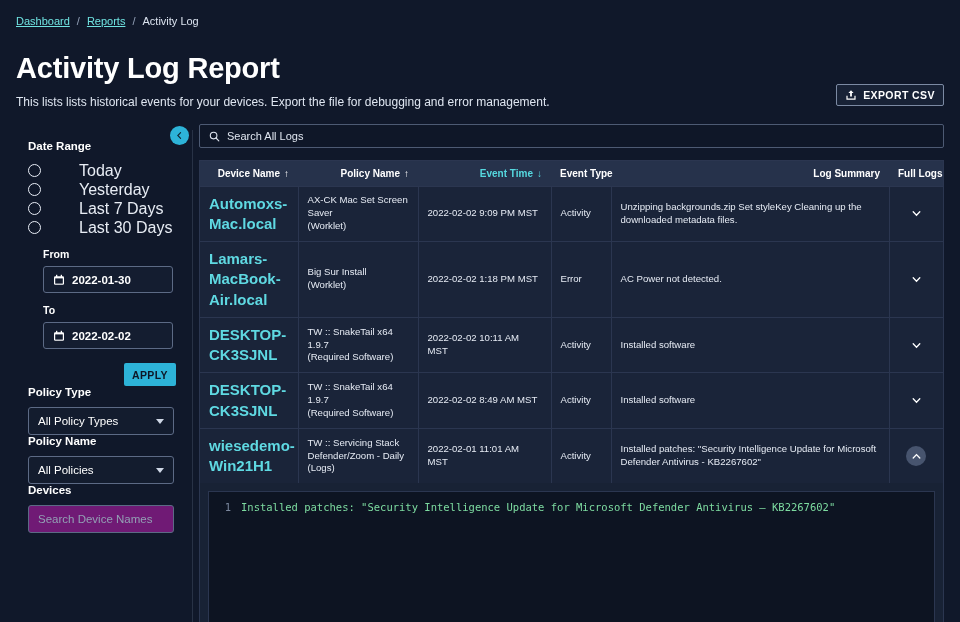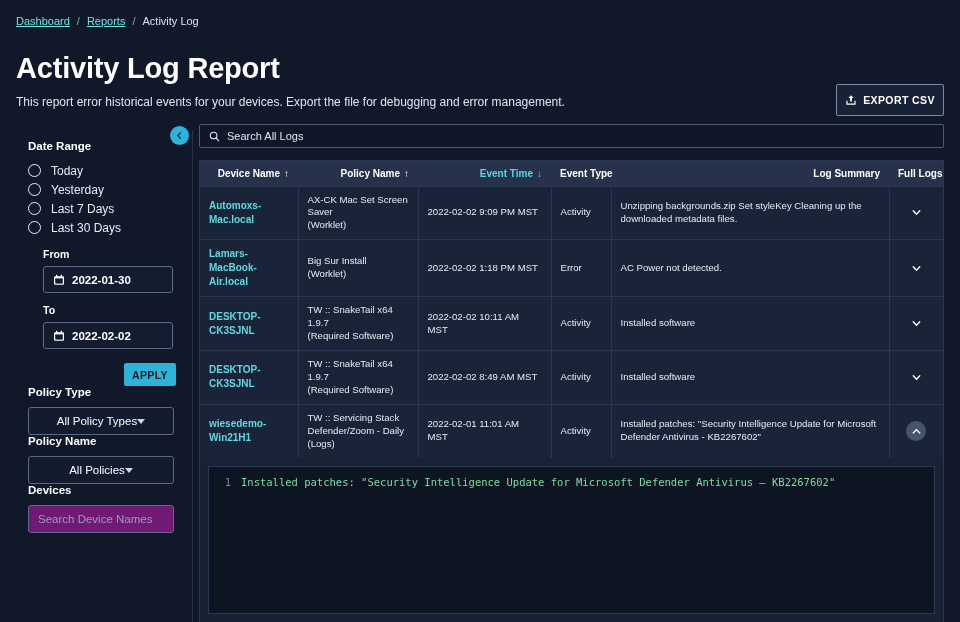--- a/index.html
+++ b/index.html
@@ -30,21 +30,21 @@
     color: #ffffff;
   }
   .page-sub {
     position: absolute; left: 16px; top: 95px;
     font-size: 12px; color: #dfe6f1;
   }
 
   
   .export-btn {
     position: absolute; right: 16px; top: 84px;
-    width: 108px; height: 32px;
+    width: 108px; height: 22px;
     background: #182236; border: 1px solid #7c8aa3;
     border-radius: 2px;
     display: flex; align-items: center; justify-content: center; gap: 6px;
     color: #ffffff; font-size: 10.5px; font-weight: bold; letter-spacing: .4px;
     cursor: pointer;
   }
   .export-icon { display: block; }
 
   
   .sidebar {
@@ -63,21 +63,21 @@
   }
   .radio {
     width: 13px; height: 13px; border-radius: 50%;
     border: 1.6px solid #e9eef7; flex: 0 0 auto;
     display: flex; align-items: center; justify-content: center;
   }
   .radio.on::after {
     content: ""; width: 6px; height: 6px; border-radius: 50%;
     background: #ffffff;
   }
-  .radio-label { font-size: 12px; color: #e7ecf4; }
+  .radio-label { font-size: 16px; color: #e7ecf4; margin-left: 28px; }
 
   .sub-label {
     font-size: 10.5px; font-weight: bold; color: #ffffff;
     margin: 11px 0 6px 15px;
   }
   .date-input {
     margin-left: 15px; width: 130px; height: 27px;
     background: #141d30; border: 1px solid #5c6a85; border-radius: 3px;
     display: flex; align-items: center; gap: 7px; padding: 0 9px;
     cursor: pointer;
@@ -89,21 +89,21 @@
     background: #2db3d8; color: #0d1626;
     font-size: 10.5px; font-weight: bold; letter-spacing: .4px;
     display: flex; align-items: center; justify-content: center;
     border-radius: 2px; cursor: pointer;
   }
   .apply-wrap { display: flex; }
 
   .select {
     width: 146px; height: 28px;
     background: #131c2e; border: 1px solid #5c6a85; border-radius: 3px;
-    display: flex; align-items: center; justify-content: center;
+    display: flex; align-items: center; justify-content: space-between;
     padding: 0 9px; cursor: pointer; margin-bottom: 0;
   }
   .select span { font-size: 11.5px; color: #ffffff; }
   .caret {
     width: 0; height: 0;
     border-left: 4.5px solid transparent; border-right: 4.5px solid transparent;
     border-top: 5px solid #cfd8e6;
   }
   .text-input {
     width: 146px; height: 28px;
@@ -146,21 +146,21 @@
   thead th.sorted { color: #56d9e0; margin-top: 20px; }
   thead th.rt { text-align: right; }
   .sort-arrow { font-size: 10px; margin-left: 4px; }
 
   tbody td {
     border-top: 1px solid #2b3650;
     font-size: 9.6px; color: #e6ebf4; padding: 7px 9px;
     vertical-align: middle; line-height: 1.35;
   }
   tbody tr { background: #1a2439; }
-  td.device a { color: #5fd9e2; font-size: 10px; font-weight: bold; text-decoration: none; cursor: pointer; }
+  td.device a { color: #5fd9e2; font-size: 15px; font-weight: bold; text-decoration: none; cursor: pointer; }
   td.divider-l { border-left: 1px solid #2b3650; }
   td.full { text-align: center; }
 
   .chev-btn {
     display: inline-flex; align-items: center; justify-content: center;
     width: 20px; height: 20px; border-radius: 50%; cursor: pointer;
   }
   .chev-btn.open { background: #47546e; }
 
   .log-panel {
@@ -189,21 +189,21 @@
 
 <div class="breadcrumb">
   <a href="#">Dashboard</a>
   <span class="sep">/</span>
   <a href="#">Reports</a>
   <span class="sep">/</span>
   <span class="current">Activity Log</span>
 </div>
 
 <div class="page-title">Activity Log Report</div>
-<div class="page-sub">This report error historical events for your devices. Export the file for debugging and error management.</div>
+<div class="page-sub">This lists lists historical events for your devices. Export the file for debugging and error management.</div>
 
 <div class="export-btn">
   <svg class="export-icon" width="12" height="12" viewBox="0 0 12 12">
     <path d="M6 1.2 L3.4 4 H5.1 V7.4 H6.9 V4 H8.6 Z" fill="#ffffff"></path>
     <path d="M2 6.8 V10.2 H10 V6.8" fill="none" stroke="#ffffff" stroke-width="1.2"></path>
   </svg>
   <span>EXPORT CSV</span>
 </div>
 
 <div class="sidebar">

